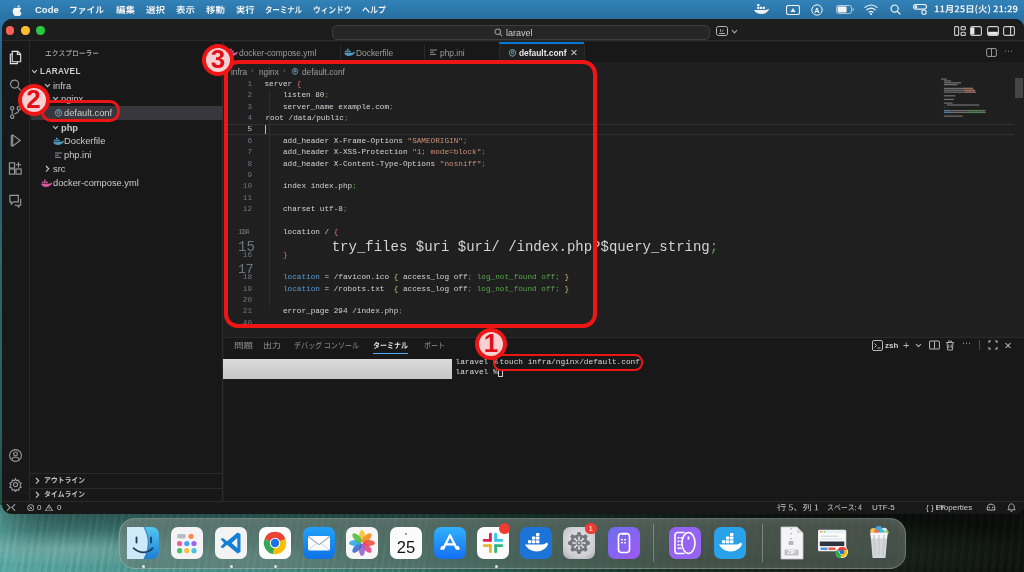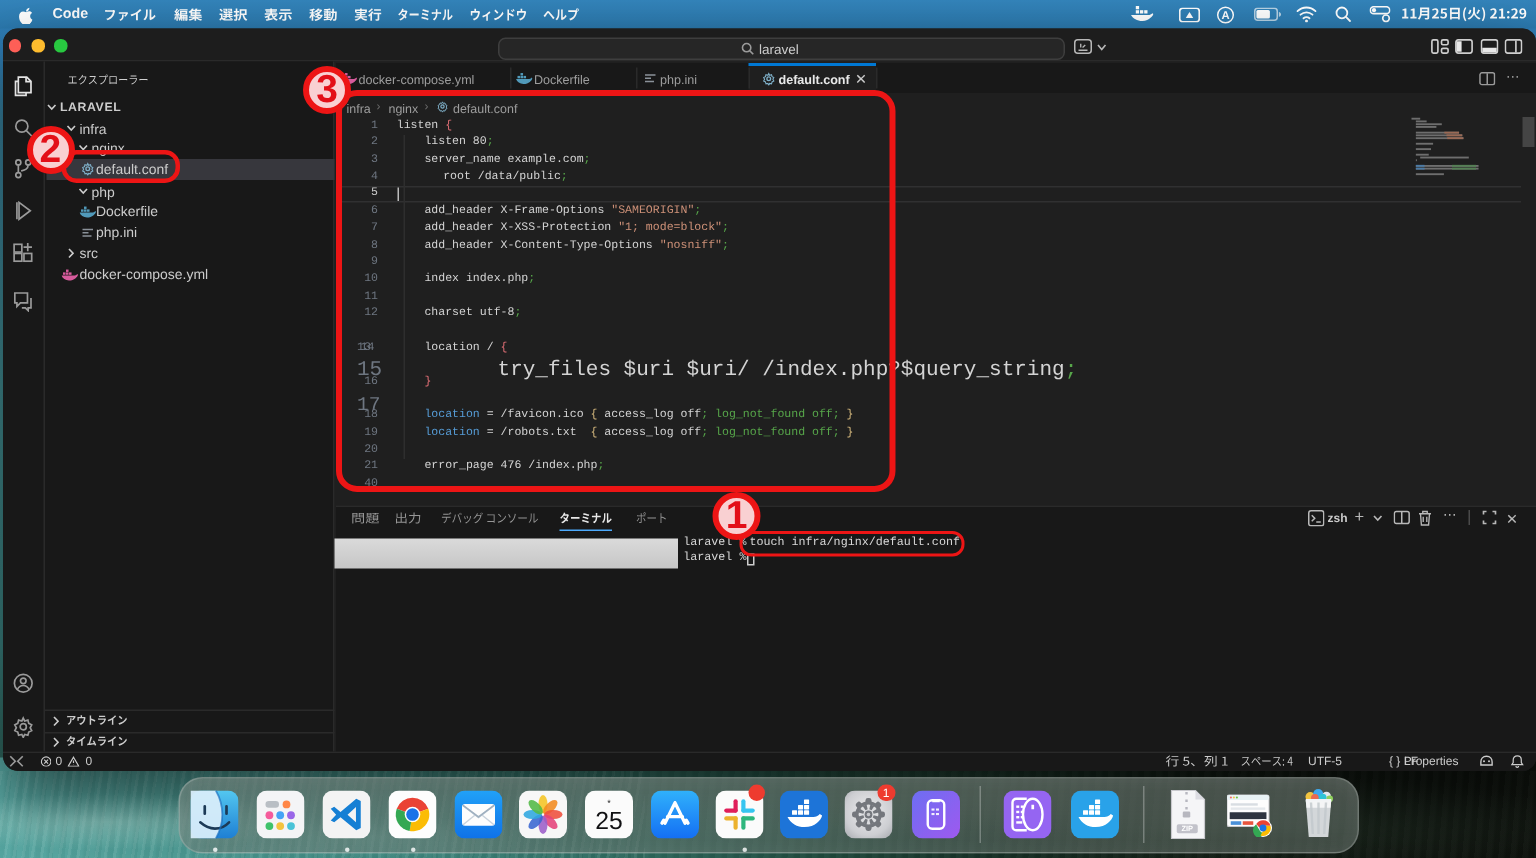--- a/index.html
+++ b/index.html
@@ -182,21 +182,21 @@
   </svg>
 <div class="a" style="left:61px;top:94.2px;font-size:9.3px;font-weight:normal;color:#cccccc;letter-spacing:0">nginx</div>
 <svg class="a" style="left:52px;top:96.3px" width="7" height="5" viewBox="0 0 7 5">
     <path d="M1 1l2.5 2.7L6 1" fill="none" stroke="#cccccc" stroke-width="1.1"></path>
   </svg>
 <div class="a" style="left:64px;top:108.1px;font-size:9.3px;font-weight:normal;color:#cccccc;letter-spacing:0">default.conf</div>
 <svg class="a" style="left:54px;top:108.2px" width="9" height="9" viewBox="0 0 16 16">
     <circle cx="8" cy="8" r="2.2" fill="none" stroke="#7fb0c9" stroke-width="1.6"></circle>
     <path d="M8 1.8l1 2.1 2.3-.6.6 2.3 2.1 1-1.1 2.1 1.1 2.1-2.1 1-.6 2.3-2.3-.6-1 2.1-1-2.1-2.3.6-.6-2.3-2.1-1 1.1-2.1-1.1-2.1 2.1-1 .6-2.3 2.3.6z" fill="none" stroke="#7fb0c9" stroke-width="1.3"></path>
   </svg>
-<div class="a" style="left:61px;top:122.5px;font-size:9.3px;font-weight:normal;color:#cccccc;letter-spacing:0">php</div>
+<div class="a" style="left:61px;top:122.5px;font-size:9.3px;font-weight:bold;color:#cccccc;letter-spacing:0">php</div>
 <svg class="a" style="left:52px;top:124.6px" width="7" height="5" viewBox="0 0 7 5">
     <path d="M1 1l2.5 2.7L6 1" fill="none" stroke="#cccccc" stroke-width="1.1"></path>
   </svg>
 <div class="a" style="left:64px;top:136.2px;font-size:9.3px;font-weight:normal;color:#cccccc;letter-spacing:0">Dockerfile</div>
 <svg class="a" style="left:52.5px;top:136.8px" width="11" height="9" viewBox="0 0 11 9">
     <g fill="#519aba">
       <rect x="1" y="2.6" width="1.7" height="1.6"></rect>
       <rect x="3" y="2.6" width="1.7" height="1.6"></rect>
       <rect x="5" y="2.6" width="1.7" height="1.6"></rect>
       <rect x="3" y="0.7" width="1.7" height="1.6"></rect>
@@ -285,27 +285,27 @@
 <div class="a" style="left:259px;top:66.5px;font-size:8.3px;color:#9d9d9d">nginx</div>
 <div class="a" style="left:283px;top:66px;font-size:8px;color:#6a6a6a">›</div>
 <svg class="a" style="left:291px;top:67px" width="8" height="8" viewBox="0 0 16 16">
     <circle cx="8" cy="8" r="2.2" fill="none" stroke="#7fb0c9" stroke-width="1.6"></circle>
     <path d="M8 1.8l1 2.1 2.3-.6.6 2.3 2.1 1-1.1 2.1 1.1 2.1-2.1 1-.6 2.3-2.3-.6-1 2.1-1-2.1-2.3.6-.6-2.3-2.1-1 1.1-2.1-1.1-2.1 2.1-1 .6-2.3 2.3.6z" fill="none" stroke="#7fb0c9" stroke-width="1.3"></path>
   </svg>
 <div class="a" style="left:302px;top:66.5px;font-size:8.3px;color:#9d9d9d">default.conf</div>
 <div class="a" style="left:224px;top:124.1px;width:790px;height:11.38px;border-top:1px solid #303031;border-bottom:1px solid #303031"></div>
 <div class="a" style="left:268.6px;top:90.0px;width:1px;height:216.2px;background:#2e2e2e"></div>
 <div class="a mono" style="left:238px;top:79.8px;width:14px;text-align:right;font-size:7.7px;color:#6e7681">1</div>
-<div class="a mono" style="left:264.5px;top:79.8px;font-size:7.7px"><span style="color:#d4d4d4">listen </span><span style="color:#df6e75">{</span></div>
+<div class="a mono" style="left:264.5px;top:79.8px;font-size:7.7px"><span style="color:#d4d4d4">server </span><span style="color:#df6e75">{</span></div>
 <div class="a mono" style="left:238px;top:91.2px;width:14px;text-align:right;font-size:7.7px;color:#6e7681">2</div>
 <div class="a mono" style="left:264.5px;top:91.2px;font-size:7.7px"><span style="color:#d4d4d4">    listen 80</span><span style="color:#57a64a">;</span></div>
 <div class="a mono" style="left:238px;top:102.6px;width:14px;text-align:right;font-size:7.7px;color:#6e7681">3</div>
 <div class="a mono" style="left:264.5px;top:102.6px;font-size:7.7px"><span style="color:#d4d4d4">    server_name example.com</span><span style="color:#57a64a">;</span></div>
 <div class="a mono" style="left:238px;top:114.0px;width:14px;text-align:right;font-size:7.7px;color:#6e7681">4</div>
-<div class="a mono" style="left:277px;top:114.0px;font-size:7.7px"><span style="color:#d4d4d4">    root /data/public</span><span style="color:#57a64a">;</span></div>
+<div class="a mono" style="left:247px;top:114.0px;font-size:7.7px"><span style="color:#d4d4d4">    root /data/public</span><span style="color:#57a64a">;</span></div>
 <div class="a mono" style="left:238px;top:125.3px;width:14px;text-align:right;font-size:7.7px;color:#c8c8c8">5</div>
 <div class="a mono" style="left:238px;top:136.7px;width:14px;text-align:right;font-size:7.7px;color:#6e7681">6</div>
 <div class="a mono" style="left:264.5px;top:136.7px;font-size:7.7px"><span style="color:#d4d4d4">    add_header X-Frame-Options </span><span style="color:#ce9178">"SAMEORIGIN"</span><span style="color:#57a64a">;</span></div>
 <div class="a mono" style="left:238px;top:148.1px;width:14px;text-align:right;font-size:7.7px;color:#6e7681">7</div>
 <div class="a mono" style="left:264.5px;top:148.1px;font-size:7.7px"><span style="color:#d4d4d4">    add_header X-XSS-Protection </span><span style="color:#ce9178">"1; mode=block"</span><span style="color:#57a64a">;</span></div>
 <div class="a mono" style="left:238px;top:159.5px;width:14px;text-align:right;font-size:7.7px;color:#6e7681">8</div>
 <div class="a mono" style="left:264.5px;top:159.5px;font-size:7.7px"><span style="color:#d4d4d4">    add_header X-Content-Type-Options </span><span style="color:#ce9178">"nosniff"</span><span style="color:#57a64a">;</span></div>
 <div class="a mono" style="left:238px;top:170.9px;width:14px;text-align:right;font-size:7.7px;color:#6e7681">9</div>
 <div class="a mono" style="left:238px;top:182.2px;width:14px;text-align:right;font-size:7.7px;color:#6e7681">10</div>
 <div class="a mono" style="left:264.5px;top:182.2px;font-size:7.7px"><span style="color:#d4d4d4">    index index.php</span><span style="color:#57a64a">;</span></div>
@@ -319,21 +319,21 @@
 <div class="a mono" style="left:264.5px;top:239.1px;font-size:14px"><span style="color:#d4d4d4">        try_files $uri $uri/ /index.php?$query_string</span><span style="color:#57a64a">;</span></div>
 <div class="a mono" style="left:238px;top:250.5px;width:14px;text-align:right;font-size:7.7px;color:#6e7681">16</div>
 <div class="a mono" style="left:264.5px;top:250.5px;font-size:7.7px"><span style="color:#d4d4d4">    </span><span style="color:#df6e75">}</span></div>
 <div class="a mono" style="left:238px;top:261.9px;width:14px;text-align:left;font-size:13px;color:#6e7681">17</div>
 <div class="a mono" style="left:238px;top:273.3px;width:14px;text-align:right;font-size:7.7px;color:#6e7681">18</div>
 <div class="a mono" style="left:264.5px;top:273.3px;font-size:7.7px"><span style="color:#d4d4d4">    </span><span style="color:#569cd6">location</span><span style="color:#d4d4d4"> = /favicon.ico </span><span style="color:#d2b67c">{</span><span style="color:#d4d4d4"> access_log off</span><span style="color:#57a64a">; </span><span style="color:#57a64a">log_not_found off;</span><span style="color:#d4d4d4"> </span><span style="color:#d2b67c">}</span></div>
 <div class="a mono" style="left:238px;top:284.7px;width:14px;text-align:right;font-size:7.7px;color:#6e7681">19</div>
 <div class="a mono" style="left:264.5px;top:284.7px;font-size:7.7px"><span style="color:#d4d4d4">    </span><span style="color:#569cd6">location</span><span style="color:#d4d4d4"> = /robots.txt  </span><span style="color:#d2b67c">{</span><span style="color:#d4d4d4"> access_log off</span><span style="color:#57a64a">; </span><span style="color:#57a64a">log_not_found off;</span><span style="color:#d4d4d4"> </span><span style="color:#d2b67c">}</span></div>
 <div class="a mono" style="left:238px;top:296.0px;width:14px;text-align:right;font-size:7.7px;color:#6e7681">20</div>
 <div class="a mono" style="left:238px;top:307.4px;width:14px;text-align:right;font-size:7.7px;color:#6e7681">21</div>
-<div class="a mono" style="left:264.5px;top:307.4px;font-size:7.7px"><span style="color:#d4d4d4">    error_page 476 /index.php</span><span style="color:#57a64a">;</span></div>
+<div class="a mono" style="left:264.5px;top:307.4px;font-size:7.7px"><span style="color:#d4d4d4">    error_page 294 /index.php</span><span style="color:#57a64a">;</span></div>
 <div class="a mono" style="left:238px;top:318.8px;width:14px;text-align:right;font-size:7.7px;color:#6e7681">40</div>
 <div class="a" style="left:264.5px;top:125.1px;width:1px;height:9px;background:#bbbbbb"></div>
 <svg class="a" style="left:0;top:0" width="1024" height="572">
     <rect x="941.0" y="78.5" width="5.8" height="1.25" fill="#6e6e6e"></rect>
     <rect x="943.9" y="80.3" width="7.2" height="1.25" fill="#6e6e6e"></rect>
     <rect x="943.9" y="82.2" width="17.3" height="1.25" fill="#6e6e6e"></rect>
     <rect x="943.9" y="84.0" width="13.7" height="1.25" fill="#6e6e6e"></rect>
     <rect x="943.9" y="87.8" width="28.8" height="1.25" fill="#6e6e6e"></rect>
     <rect x="962.9" y="87.8" width="9.8" height="1.25" fill="#9a6a55"></rect>
     <rect x="943.9" y="89.6" width="31.0" height="1.25" fill="#6e6e6e"></rect>

